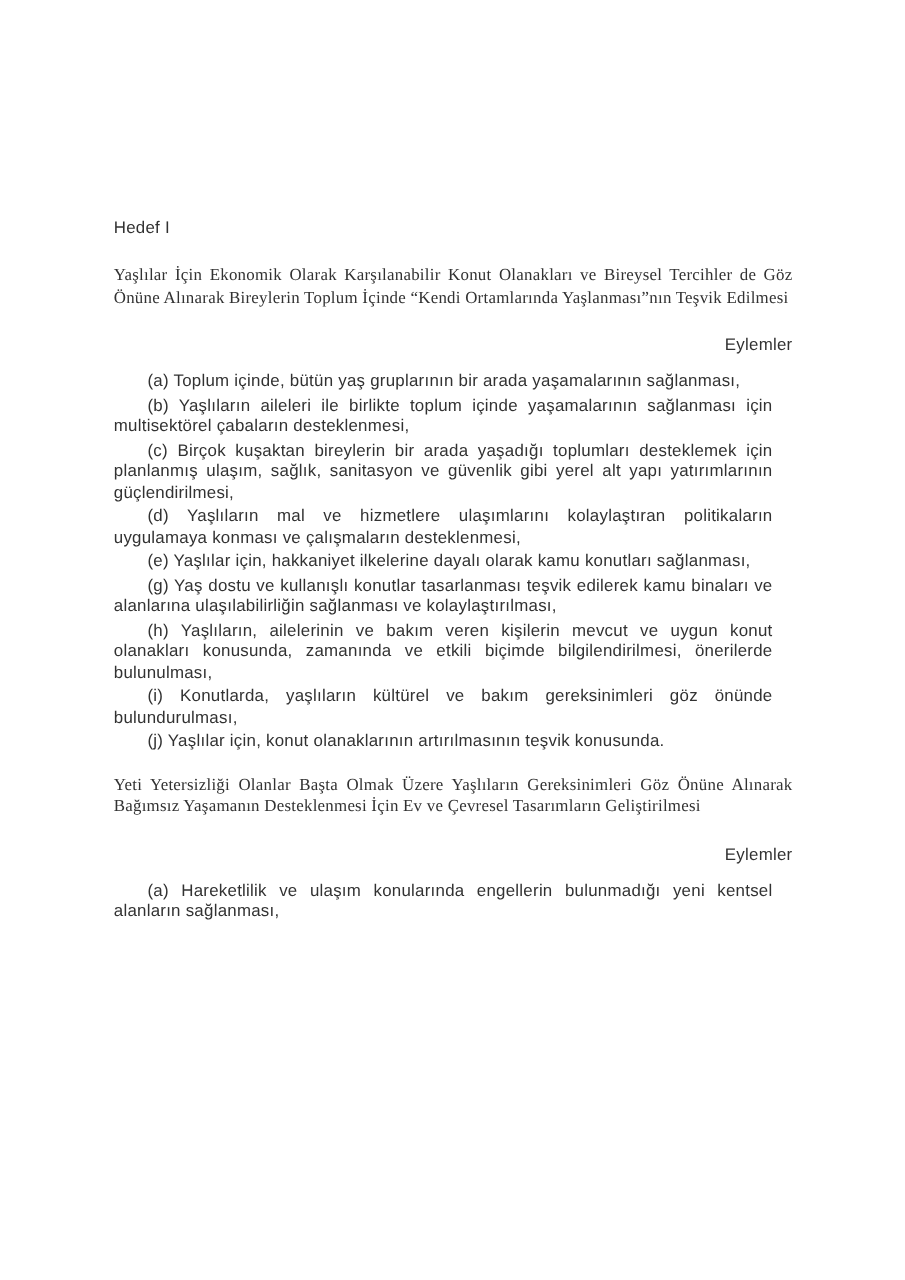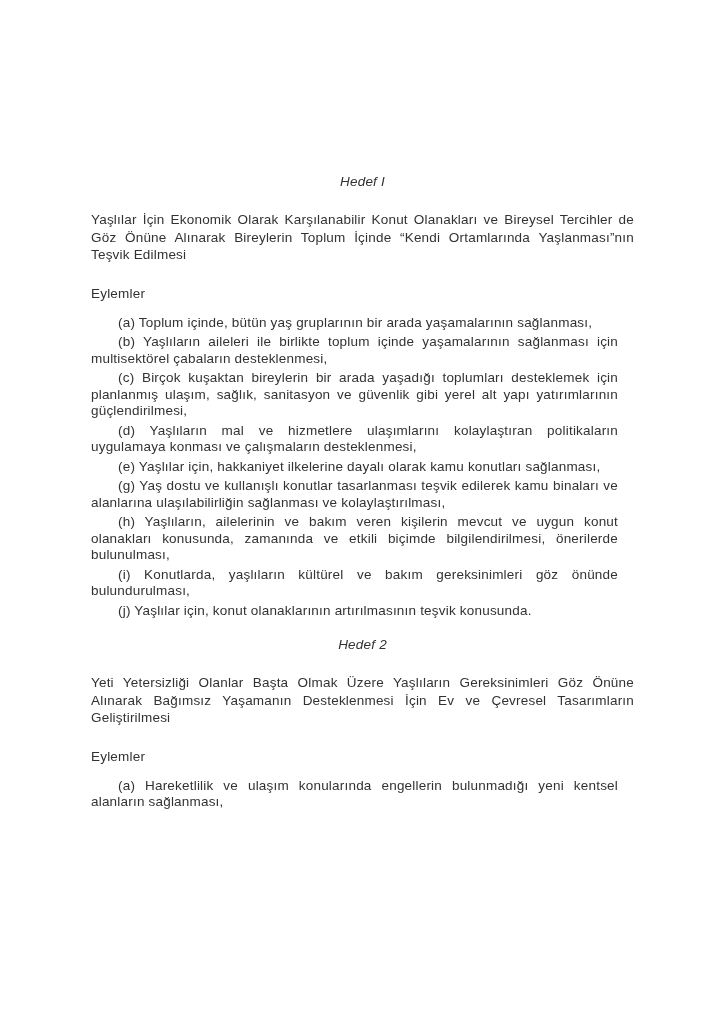--- a/index.html
+++ b/index.html
@@ -18,31 +18,31 @@
     height: 1024px;
     padding: 173px 90px 0 91px;
     overflow: hidden;
     color: #323232;
     font-size: 13.5px;
     line-height: 17px;
     letter-spacing: 0.2px;
   }
   .sec-heading {
     margin: 0 0 21px 0;
-    text-align: center;
-    font-style: italic;
+    text-align: left;
   }
   .sec-title {
     margin: 0 0 21px 0;
     line-height: 17.5px;
     text-align: justify;
+    font-family: Liberation Serif, serif;
   }
   .actions-label {
     margin: 0 0 13px 0;
-    text-align: left;
+    text-align: right;
   }
   .item {
     margin: 3px 16px 0 0;
     text-indent: 27px;
     line-height: 16.5px;
     text-align: justify;
   }
   .section-2 {
     margin-top: 17px;
   }
@@ -62,20 +62,19 @@
     <p class="item">(c) Birçok kuşaktan bireylerin bir arada yaşadığı  toplumları desteklemek için planlanmış ulaşım, sağlık, sanitasyon ve güvenlik gibi yerel alt yapı yatırımlarının güçlendirilmesi,</p>
     <p class="item">(d) Yaşlıların mal ve hizmetlere ulaşımlarını kolaylaştıran politikaların uygulamaya konması ve çalışmaların desteklenmesi,</p>
     <p class="item">(e)  Yaşlılar için, hakkaniyet ilkelerine dayalı olarak kamu konutları sağlanması,</p>
     <p class="item">(g) Yaş dostu ve kullanışlı konutlar tasarlanması teşvik edilerek  kamu binaları ve alanlarına ulaşılabilirliğin sağlanması ve kolaylaştırılması,</p>
     <p class="item">(h) Yaşlıların, ailelerinin ve bakım veren kişilerin mevcut ve uygun konut olanakları konusunda, zamanında ve etkili biçimde bilgilendirilmesi,  önerilerde bulunulması,</p>
     <p class="item">(i) Konutlarda, yaşlıların kültürel ve bakım gereksinimleri göz önünde bulundurulması,</p>
     <p class="item">(j) Yaşlılar için, konut olanaklarının artırılmasının teşvik konusunda.</p>
   </section>
 
   <section class="section-2">
-    <p class="sec-heading">Hedef 2</p>
     <p class="sec-title">Yeti Yetersizliği Olanlar Başta Olmak Üzere Yaşlıların Gereksinimleri Göz Önüne Alınarak Bağımsız Yaşamanın Desteklenmesi İçin Ev ve Çevresel Tasarımların Geliştirilmesi</p>
     <p class="actions-label">Eylemler</p>
 
     <p class="item">(a) Hareketlilik ve ulaşım konularında engellerin bulunmadığı yeni kentsel alanların sağlanması,</p>
   </section>
 
 </div>
 
 </body></html>

